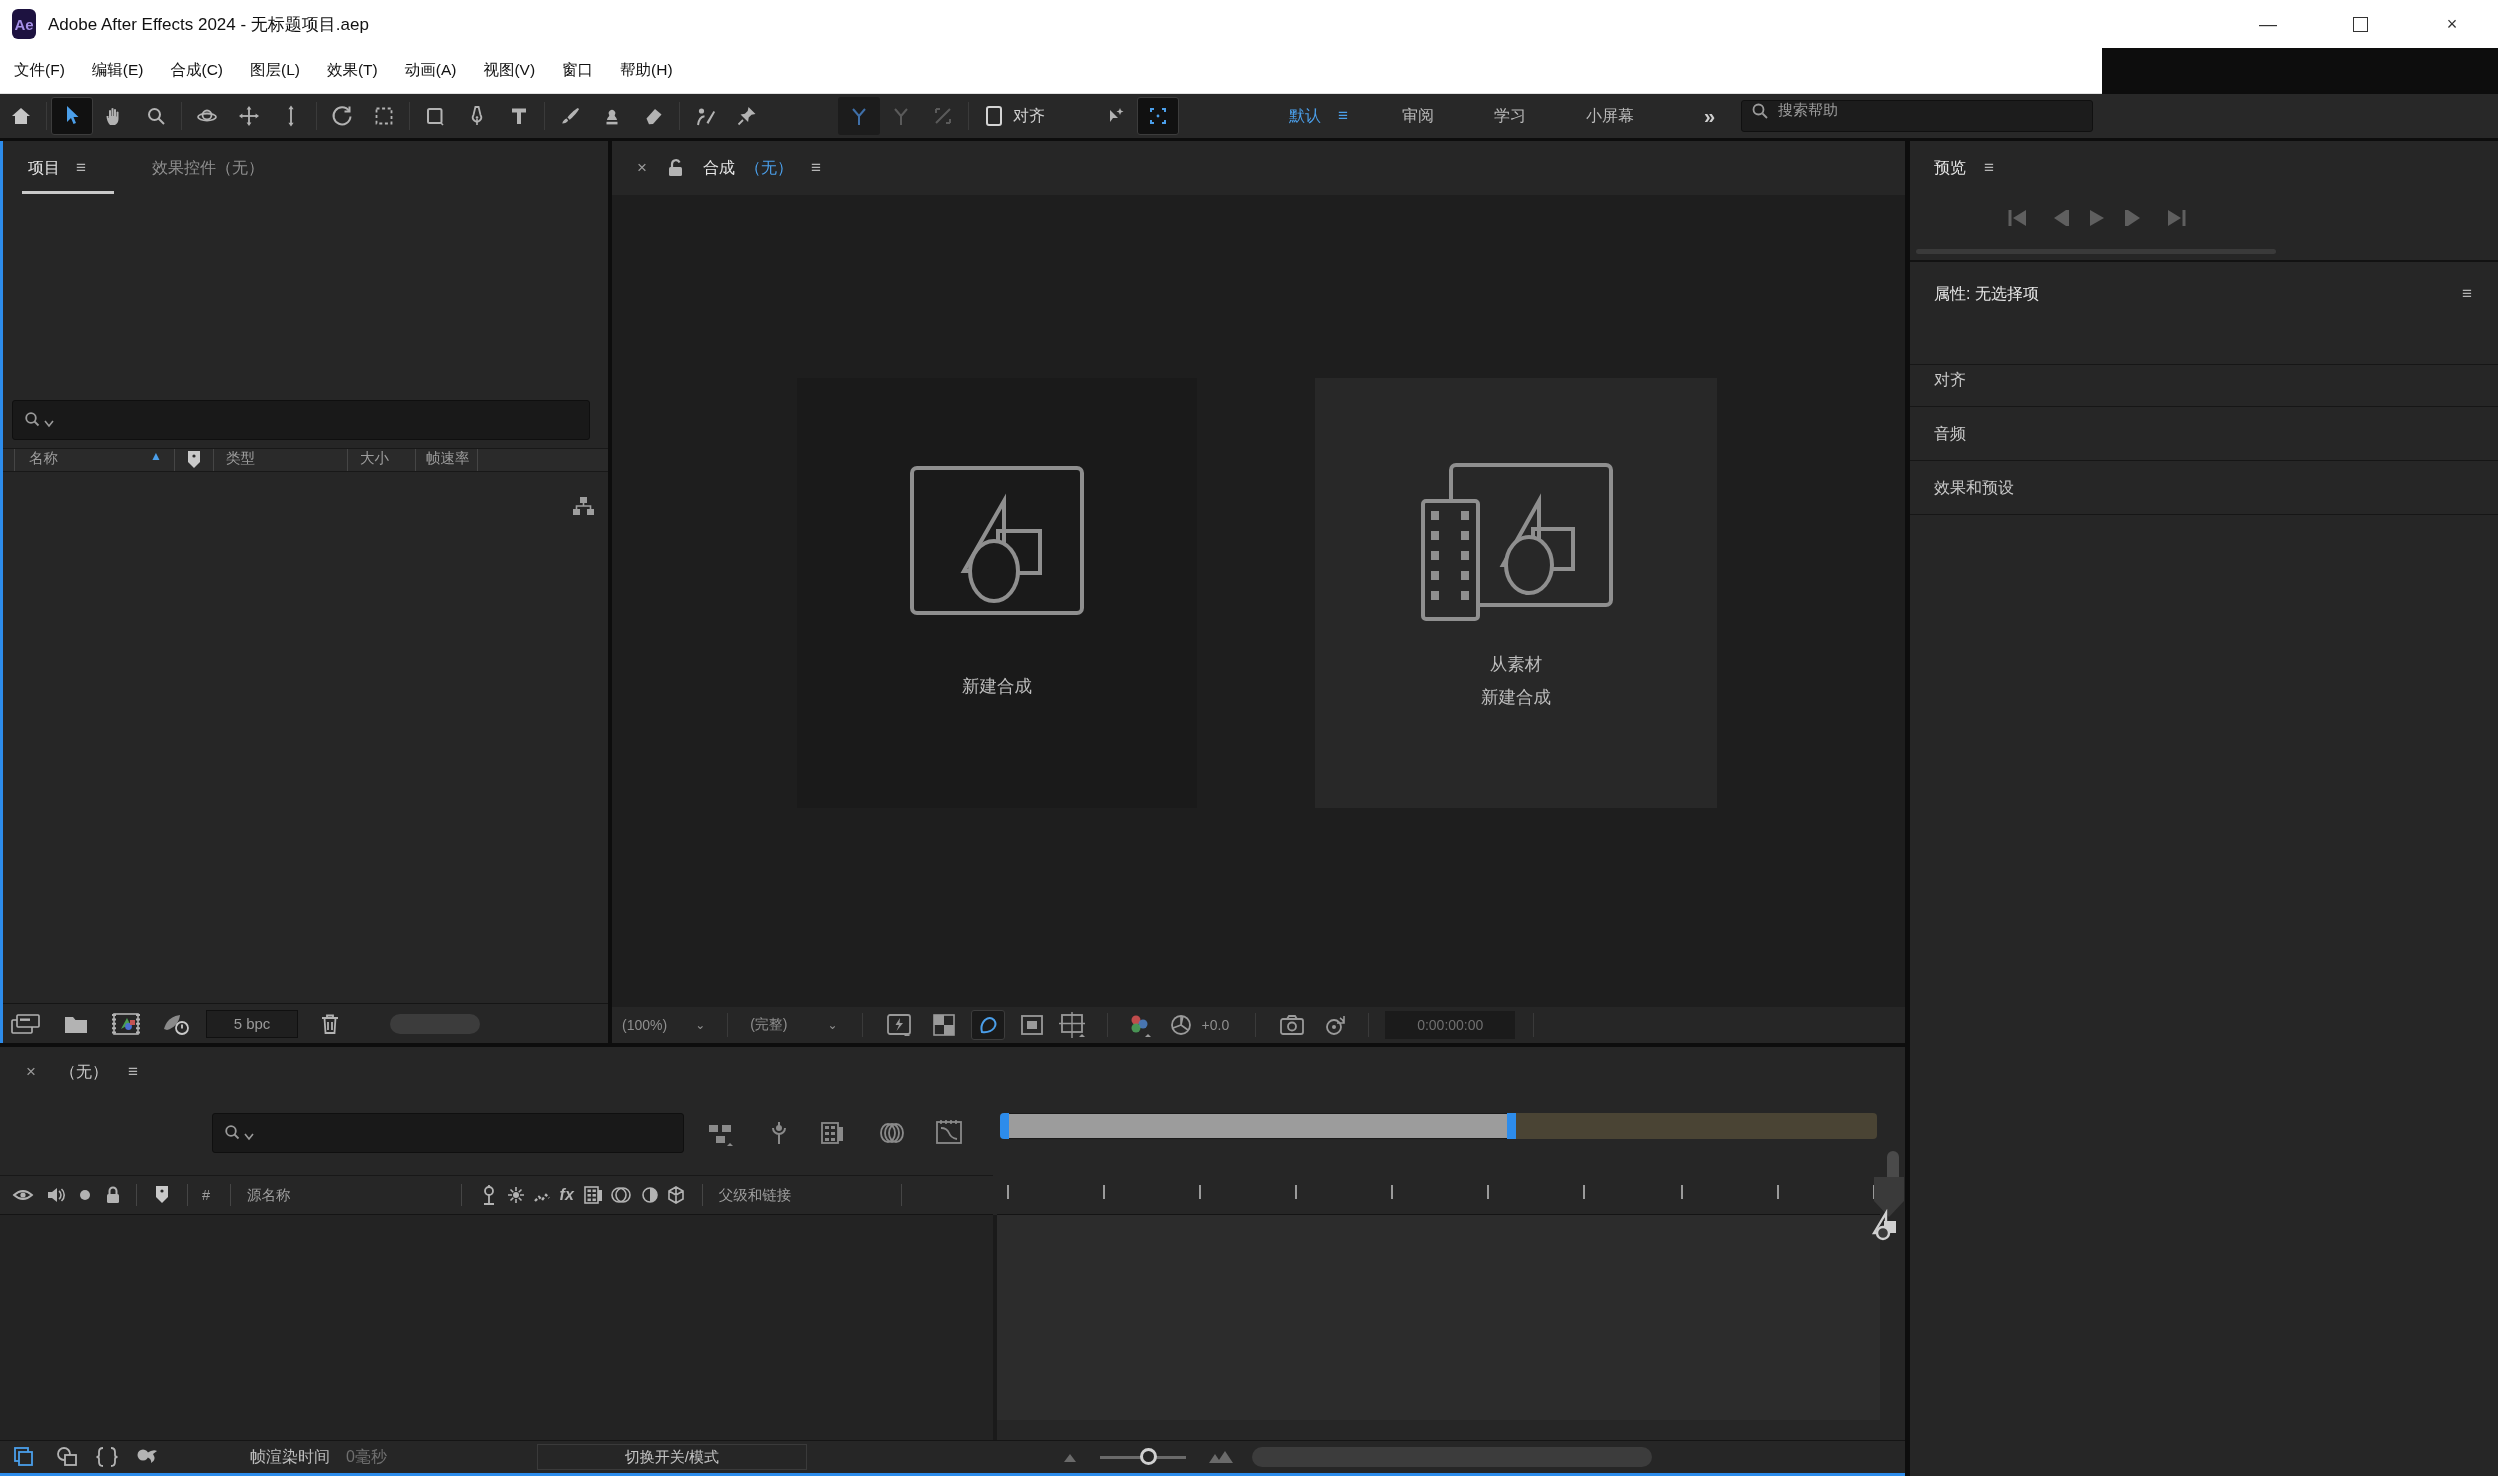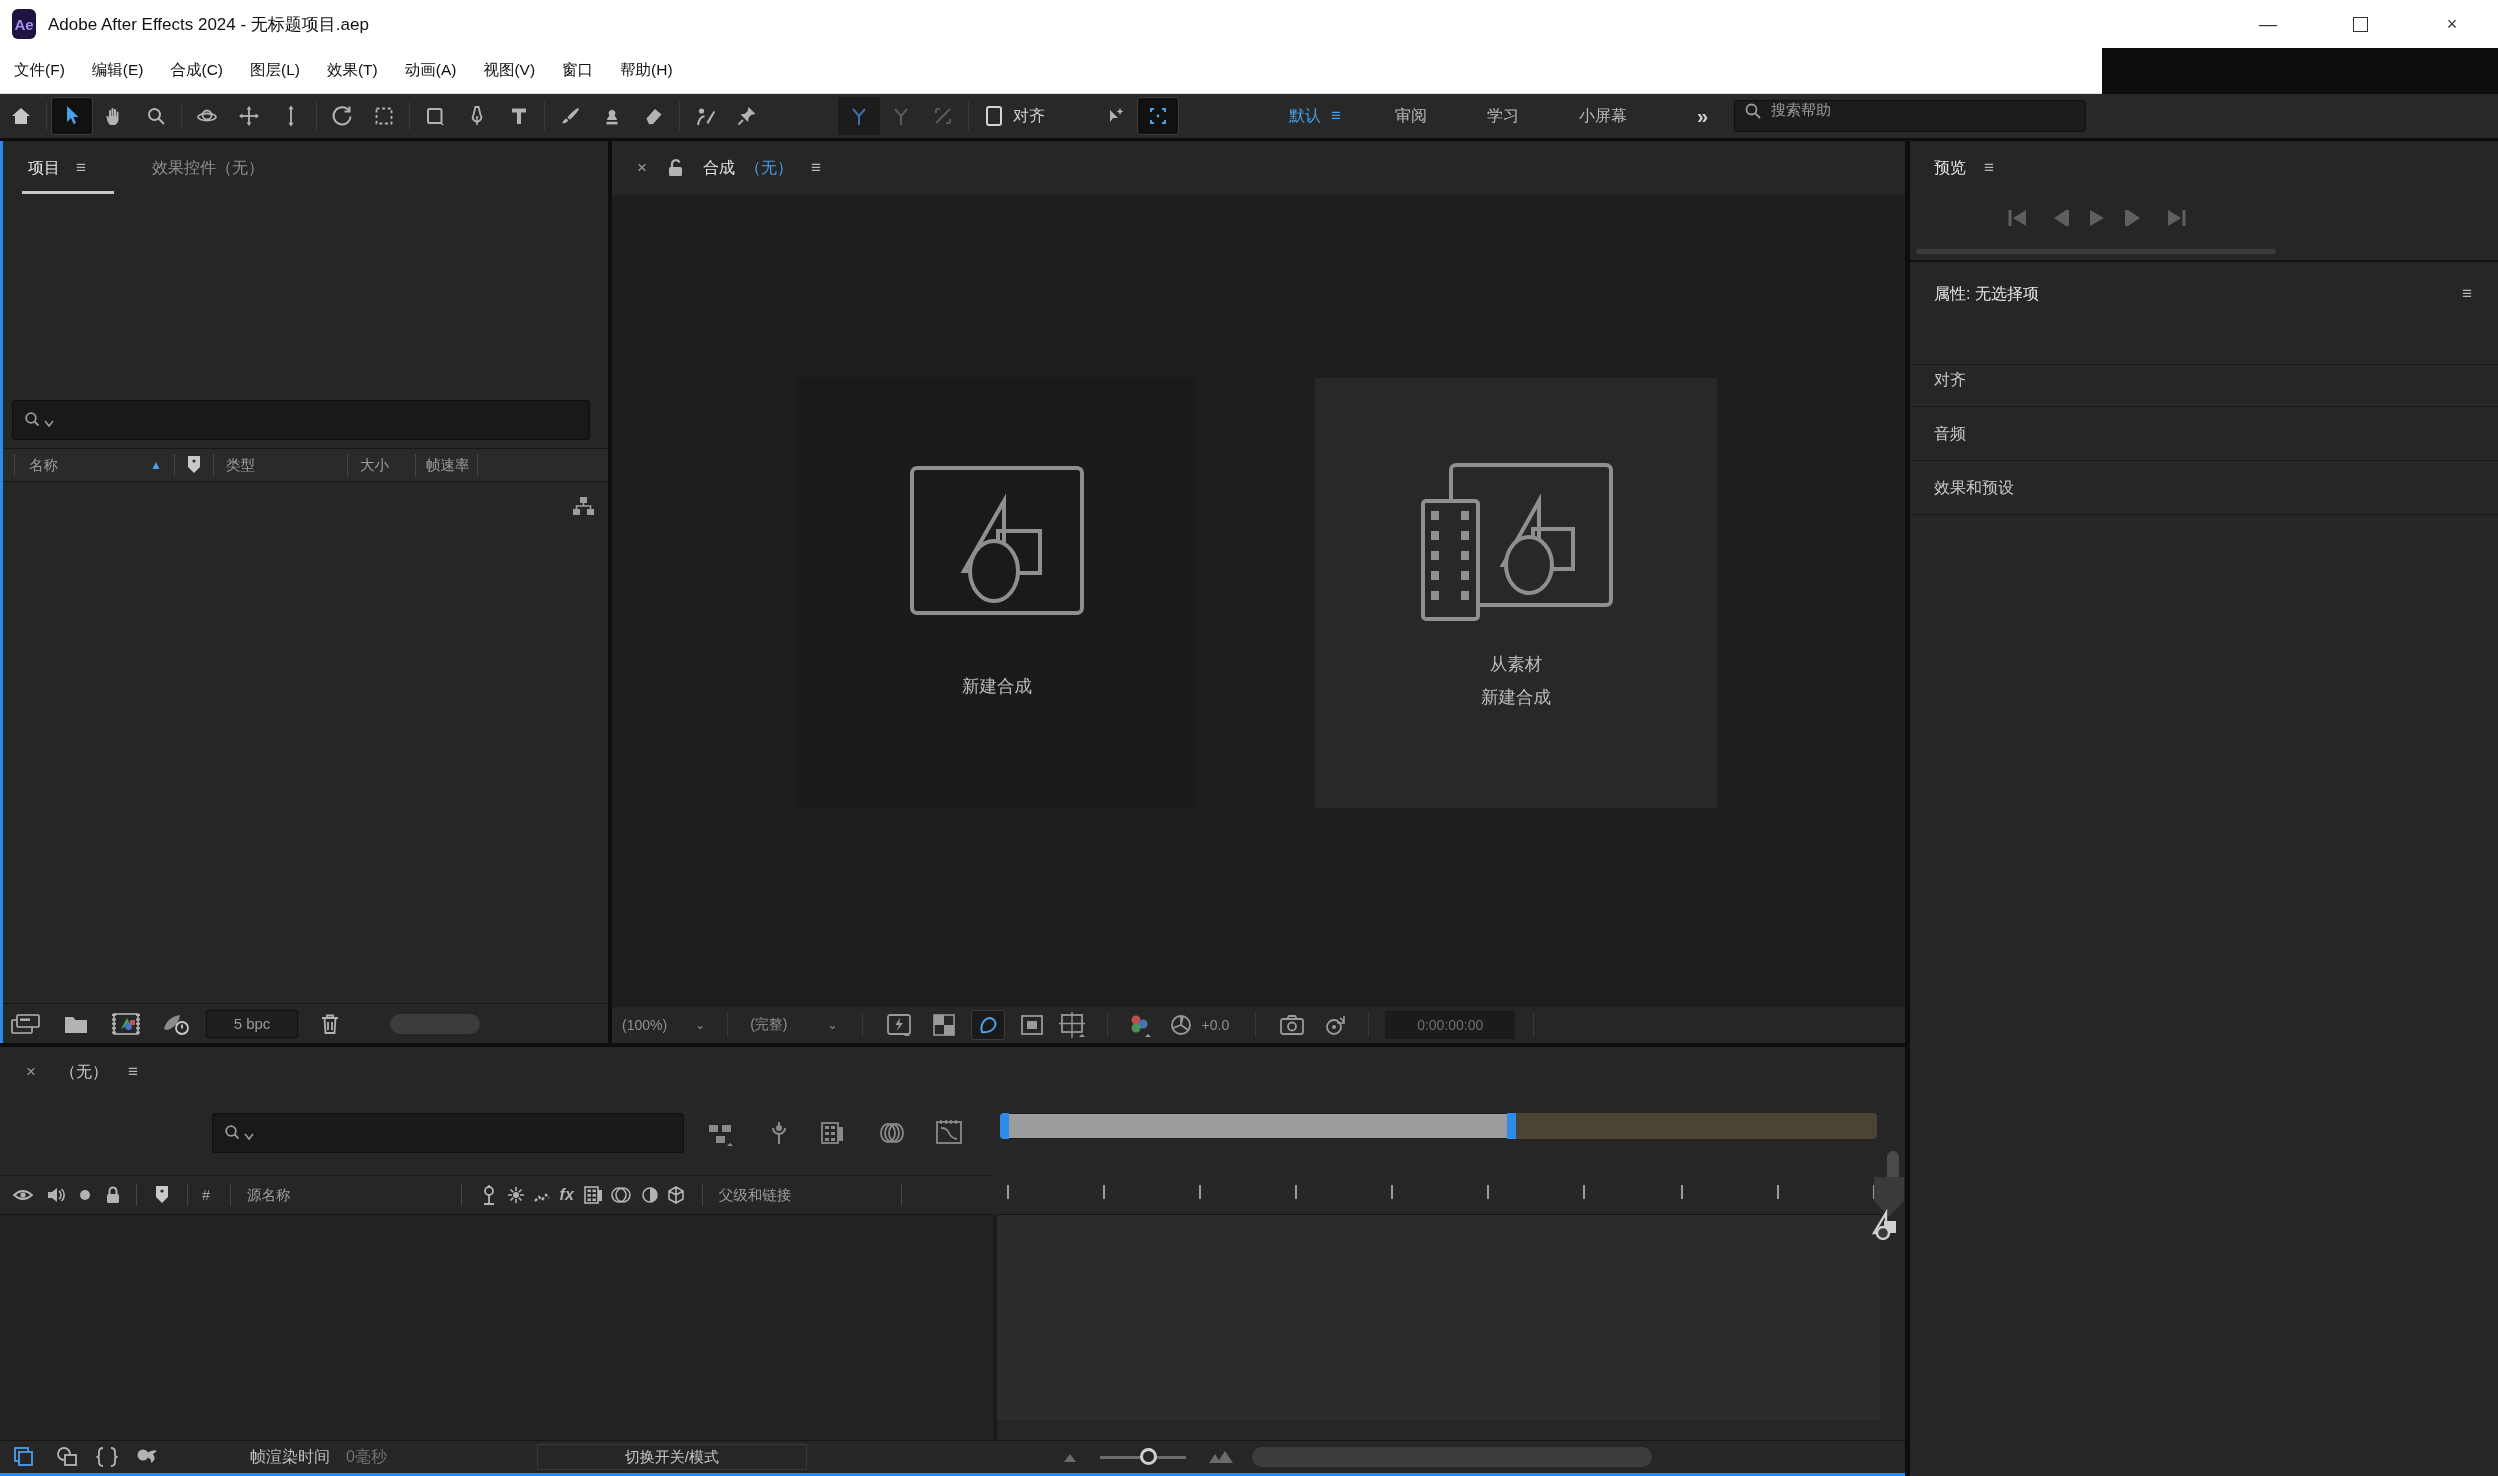--- a/index.html
+++ b/index.html
@@ -17,41 +17,41 @@
   .menubar { left:0; top:48px; width:2102px; height:46px; background:#ffffff; display:flex; align-items:center; gap:27px; padding-left:14px; border-bottom:1px solid #e2e2e2; }
   .menu-item { font-size:15.5px; color:#111; }
 
   
   .toolbar { left:0; top:94px; width:2498px; height:44px; background:#282828; display:flex; align-items:center; }
   .tool { width:42px; height:38px; display:flex; align-items:center; justify-content:center; }
   .tool.active { background:#111111; border:1px solid #3c3c3c; border-radius:3px; }
   .tb-sep { width:1px; height:28px; background:#3a3a3a; margin:0 4px; }
   .snap-box { display:flex; align-items:center; gap:8px; margin:0 10px; color:#cfcfcf; font-size:16px; }
   .ws-label { font-size:16px; color:#b9b9b9; margin:0 30px; }
-  .ws-label.active { color:#4b9fea; margin-right:10px; }
+  .ws-label.active { color:#4b9fea; margin-right:17px; }
   .ws-menu { color:#4b9fea; font-size:17px; margin-right:24px; }
   .overflow { color:#cfcfcf; font-size:20px; font-weight:bold; margin:0 26px 0 40px; }
   .help-search { width:352px; height:32px; background:#1c1c1c; border:1px solid #101010; border-radius:3px; display:flex; align-items:flex-start; color:#9a9a9a; }
   .help-search input { background:transparent; border:none; outline:none; color:#bdbdbd; font-size:15px; width:270px; }
   .help-search input::placeholder { color:#9a9a9a; }
 
   
   .panel { background:#262626; }
   .ptab-active { font-size:16px; color:#e6e6e6; }
   .ptab-inactive { font-size:16px; color:#8f8f8f; }
   .hamb { color:#b5b5b5; font-size:17px; }
   .closex { color:#9a9a9a; font-size:17px; }
   .blue { color:#4b9fea; }
   .search-box { background:#191919; border:1px solid #0f0f0f; border-radius:3px; display:flex; align-items:center; padding-left:10px; }
   .search-box input { background:transparent; border:none; outline:none; color:#c4c4c4; font-size:14px; flex:1; }
   .vsep { width:1px; background:#3a3a3a; align-self:center; }
   .colhead { color:#9e9e9e; font-size:14.5px; }
 
   
-  .proj-head { display:flex; align-items:center; height:34px; background:#2a2a2a; border-top:1px solid #181818; border-bottom:1px solid #181818;font-family:Liberation Serif, serif; }
+  .proj-head { display:flex; align-items:flex-start; height:24px; background:#2a2a2a; border-top:1px solid #181818; border-bottom:1px solid #181818;font-family:Liberation Serif, serif; }
   .phsep { width:1px; height:22px; background:#454545; }
 
   
   .card { position:absolute; display:flex; flex-direction:column; align-items:center; }
   .card-label { font-size:17.5px; color:#bdbdbd; line-height:1.9; text-align:center; }
 
   
   .side-row { position:absolute; left:0; width:588px; height:53px; display:flex; align-items:center; padding-left:24px; color:#c9c9c9; font-size:16px; border-bottom:1px solid #161616; }
 
   .tick { position:absolute; width:2px; height:14px; background:#9a9a9a; }

